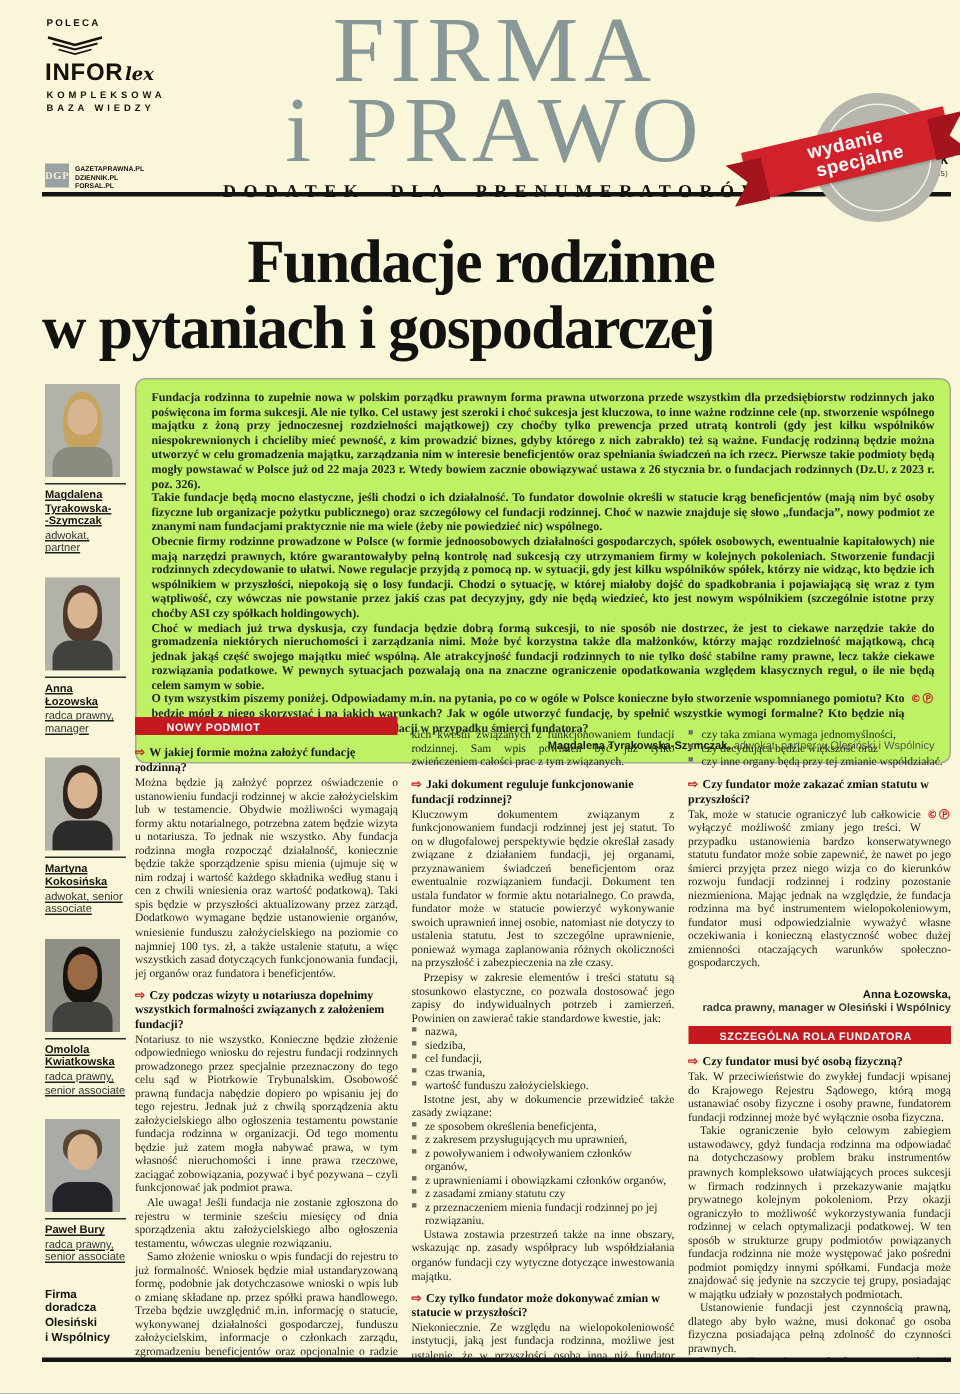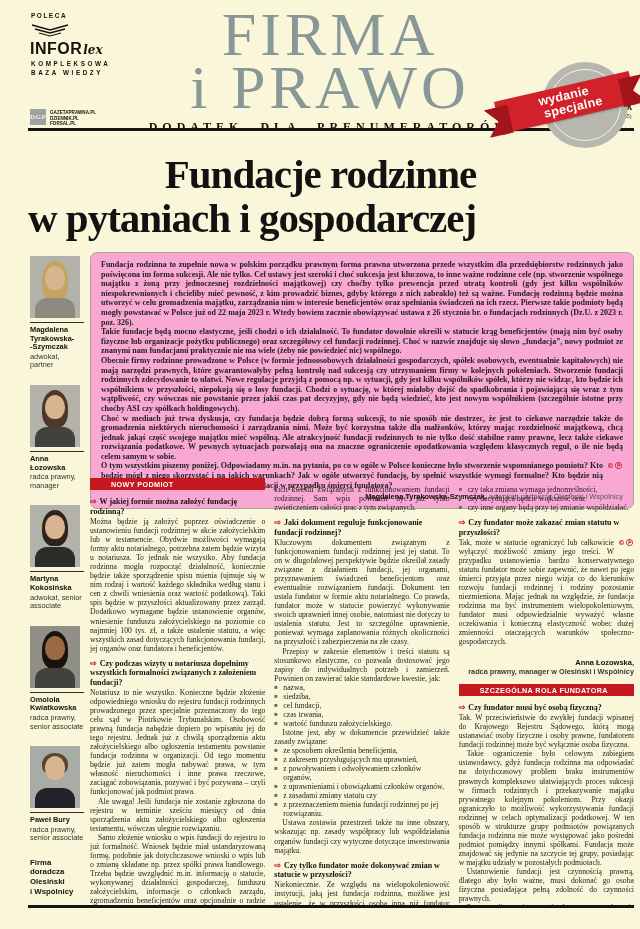--- a/index.html
+++ b/index.html
@@ -30,35 +30,35 @@
           display:flex;flex-direction:column;justify-content:center;align-items:center;box-shadow:0 1px 2px rgba(0,0,0,.25);}
   .ribbon:before,.ribbon:after{content:"";position:absolute;top:6px;border-style:solid;z-index:-1;}
   .ribbon:before{left:-12px;border-width:14px 12px;border-color:#a3141c #a3141c #a3141c transparent;}
   .ribbon:after{right:-12px;border-width:14px 12px;border-color:#a3141c transparent #a3141c #a3141c;}
   .rl{font:700 12.5px/13px "Liberation Sans",sans-serif;color:#fff;letter-spacing:.3px;}
   .rl2{margin-left:14px;}
   
   .headline{position:absolute;left:28px;top:152px;font:700 41px/44px "Liberation Serif",serif;letter-spacing:-1px;color:#121210;text-align:right;}
   
   .sidebar{position:absolute;left:28px;top:256px;width:58px;}
-  .author{margin-bottom:15px;}
+  .author{margin-bottom:15px;text-decoration:underline;}
   .photo{position:relative;width:50px;height:62px;background:#b2b2a8;overflow:hidden;margin:0 2px 0 2px;}
   .photo .hair{position:absolute;left:12px;top:5px;width:26px;height:30px;border-radius:50% 50% 40% 40%;background:#5a4330;}
   .photo .face{position:absolute;left:15px;top:10px;width:20px;height:24px;border-radius:50% 50% 46% 46%;background:#d9b491;}
   .photo .torso{position:absolute;left:5px;bottom:0;width:40px;height:20px;border-radius:12px 12px 0 0;background:#41413d;}
   .av1 .hair{background:#c7a360;height:40px;} .av1 .torso{background:#8b8b80;}
   .av2 .hair{background:#4c372a;height:38px;}
   .av3 .hair{background:#2e241d;height:36px;} .av3 .torso{background:#2b2b29;}
   .av4{background:#8f8f86;} .av4 .hair{background:#191310;height:38px;} .av4 .face{background:#9a6a44;}
   .av5{background:#a9aba6;} .av5 .hair{background:#584633;height:22px;top:7px;} .av5 .torso{background:#23242a;}
   .aname{margin:4px 2px 0;padding-top:3px;border-top:1px solid #2d2d29;font:700 7.4px/8.6px "Liberation Sans",sans-serif;color:#15120c;white-space:pre-line;}
   .arole{margin:1px 2px 0;font:400 7.4px/8.6px "Liberation Sans",sans-serif;color:#33332f;white-space:pre-line;}
   .firm{margin:0 2px 0;font:700 7.8px/9.6px "Liberation Sans",sans-serif;color:#15120c;white-space:pre-line;}
   
-  .introbox{position:absolute;left:90px;top:252px;width:522px;min-height:204px;background:#f9a8d4;border:1px solid #a7a795;
+  .introbox{position:absolute;left:90px;top:252px;width:522px;min-height:204px;background:#bef264;border:1px solid #a7a795;
             border-radius:7px;padding:7px 10px 6px;font:600 8px/9.6px "Liberation Serif",serif;text-align:justify;color:#22221e;}
   .introbox p{margin:0;}
   .intro-sig{text-align:right;margin-top:2px;}
   .sig-name{font:700 7.4px "Liberation Sans",sans-serif;color:#15120c;margin-top:11px;}
   .sig-role{font:400 7.4px "Liberation Sans",sans-serif;color:#56564e;}
   
   .columns{position:absolute;left:90px;top:478px;width:544px;height:428px;overflow:hidden;display:flex;gap:9px;}
   .col{flex:1;font:400 7.7px/9.05px "Liberation Serif",serif;text-align:justify;color:#1d1d1a;}
   .colpad{padding-top:7px;}
   .secbar{background:#c5191f;color:#fff;font:700 7.2px/1 "Liberation Sans",sans-serif;letter-spacing:.4px;

